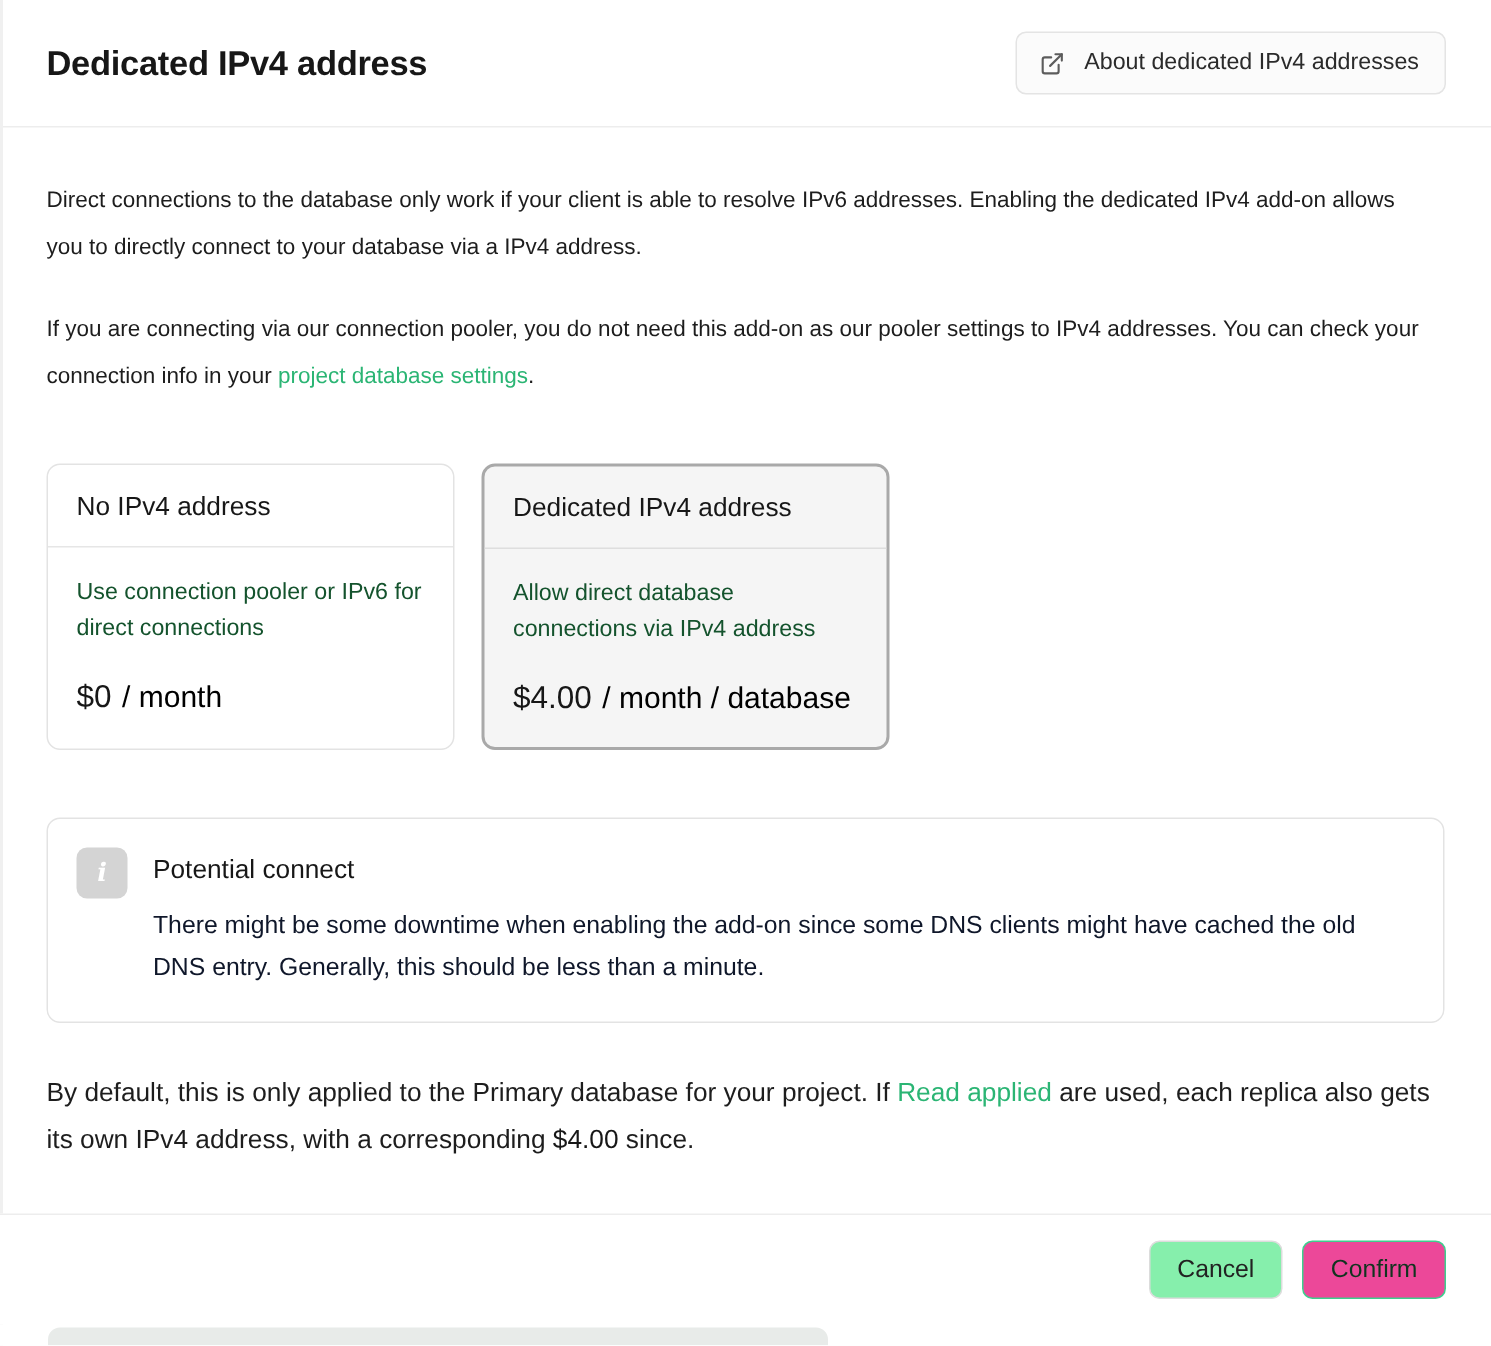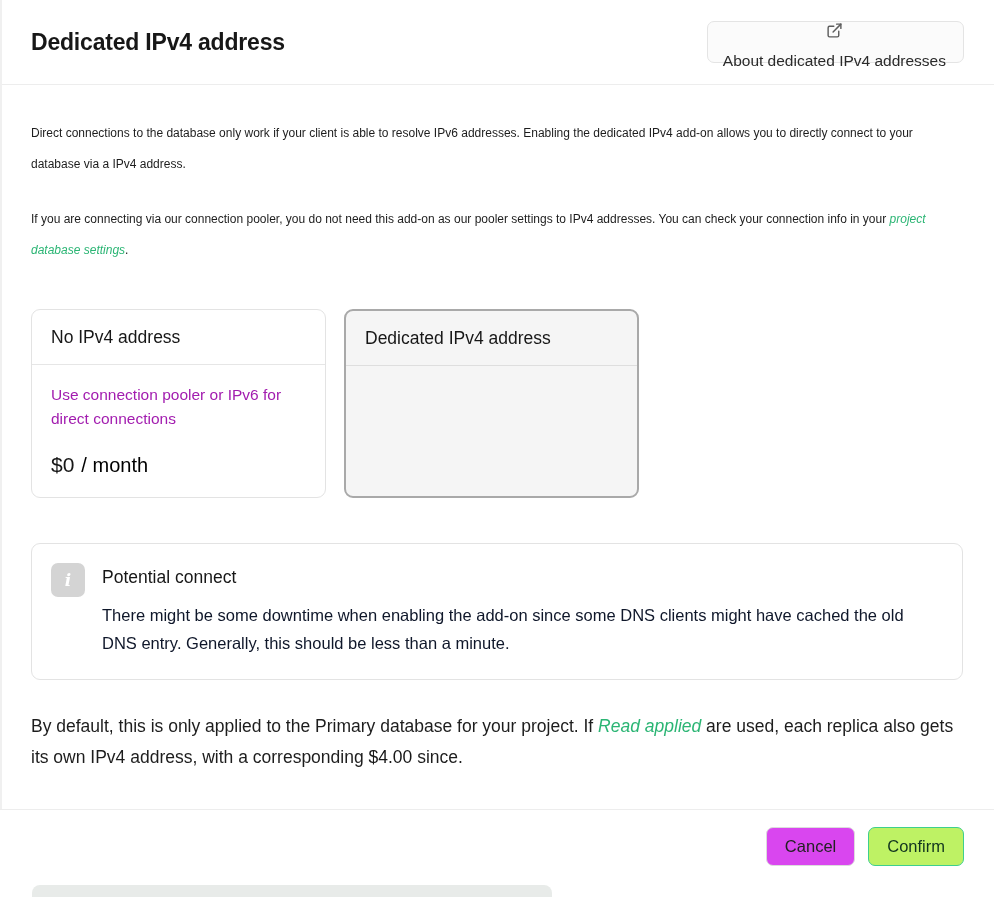--- a/index.html
+++ b/index.html
@@ -38,51 +38,49 @@
     align-items: center;
     gap: 13px;
     height: 42px;
     padding: 0 17px 0 15px;
     background: #fbfbfb;
     border: 1px solid #e4e4e4;
     border-radius: 7px;
     font-size: 15.5px;
     color: #2b2b2b;
     cursor: pointer;
-    flex-direction: column;
   }
   .ext-icon { width: 17px; height: 17px; display: block; color: #5c5c5c; }
 
   
   .modal-body {
     padding: 33px 31px 0 31px;
   }
   .para {
-    font-size: 12px;
+    font-size: 15px;
     line-height: 31px;
     color: #1d1d1d;
     margin: 0 0 24px 0;
     max-width: 920px;
   }
   .para.second { margin-bottom: 0; }
   .link {
     color: #2bb574;
     text-decoration: none;
     cursor: pointer;
-    font-style: italic;
   }
 
   
   .plans {
     display: flex;
     gap: 18px;
     margin-top: 43px;
   }
   .plan-card {
-    width: 295px;
+    width: 272px;
     border: 1px solid #e3e3e3;
     border-radius: 9px;
     background: #ffffff;
     overflow: hidden;
     cursor: pointer;
   }
   .plan-card.selected {
     border: 2px solid #a9a9a9;
     background: #f5f5f5;
   }
@@ -95,21 +93,21 @@
   }
   .plan-card.selected .plan-card-head {
     border-bottom: 1px solid #dedede;
   }
   .plan-card-body {
     padding: 18px 19px 20px 19px;
   }
   .plan-desc {
     font-size: 15.5px;
     line-height: 24px;
-    color: #a21caf;
+    color: #14532d;
     margin: 0 0 22px 0;
   }
   .plan-price-row {
     display: flex;
     align-items: baseline;
     gap: 7px;
   }
   .plan-price {
     font-size: 21px;
     font-weight: 500;
@@ -189,26 +187,26 @@
   .btn {
     height: 39px;
     border-radius: 7px;
     font-size: 16.5px;
     font-weight: 500;
     cursor: pointer;
     border: 1px solid transparent;
     padding: 0 18px;
   }
   .btn-cancel {
-    background: #d946ef;
+    background: #86efac;
     border-color: #dcdcdc;
     color: #222222;
   }
   .btn-confirm {
-    background: #bef264;
+    background: #ec4899;
     border-color: #3ecf8e;
     color: #11341f;
   }
 
   
   .page-left-strip {
     position: absolute;
     left: 0; top: 0; bottom: 0;
     width: 2px;
     background: #f0f0f0;
@@ -266,20 +264,27 @@
           <p class="plan-desc">Use connection pooler or IPv6 for direct connections</p>
           <div class="plan-price-row">
             <span class="plan-price">$0</span>
             <span class="plan-unit">/ month</span>
           </div>
         </div>
       </div>
 
       <div class="plan-card selected">
         <div class="plan-card-head">Dedicated IPv4 address</div>
+        <div class="plan-card-body">
+          <p class="plan-desc">Allow direct database connections via IPv4 address</p>
+          <div class="plan-price-row">
+            <span class="plan-price">$4.00</span>
+            <span class="plan-unit">/ month / database</span>
+          </div>
+        </div>
       </div>
 
     </div>
 
     <div class="notice">
       <div class="notice-icon">
         <span class="glyph">i</span>
       </div>
       <div>
         <div class="notice-title">Potential connect</div>

